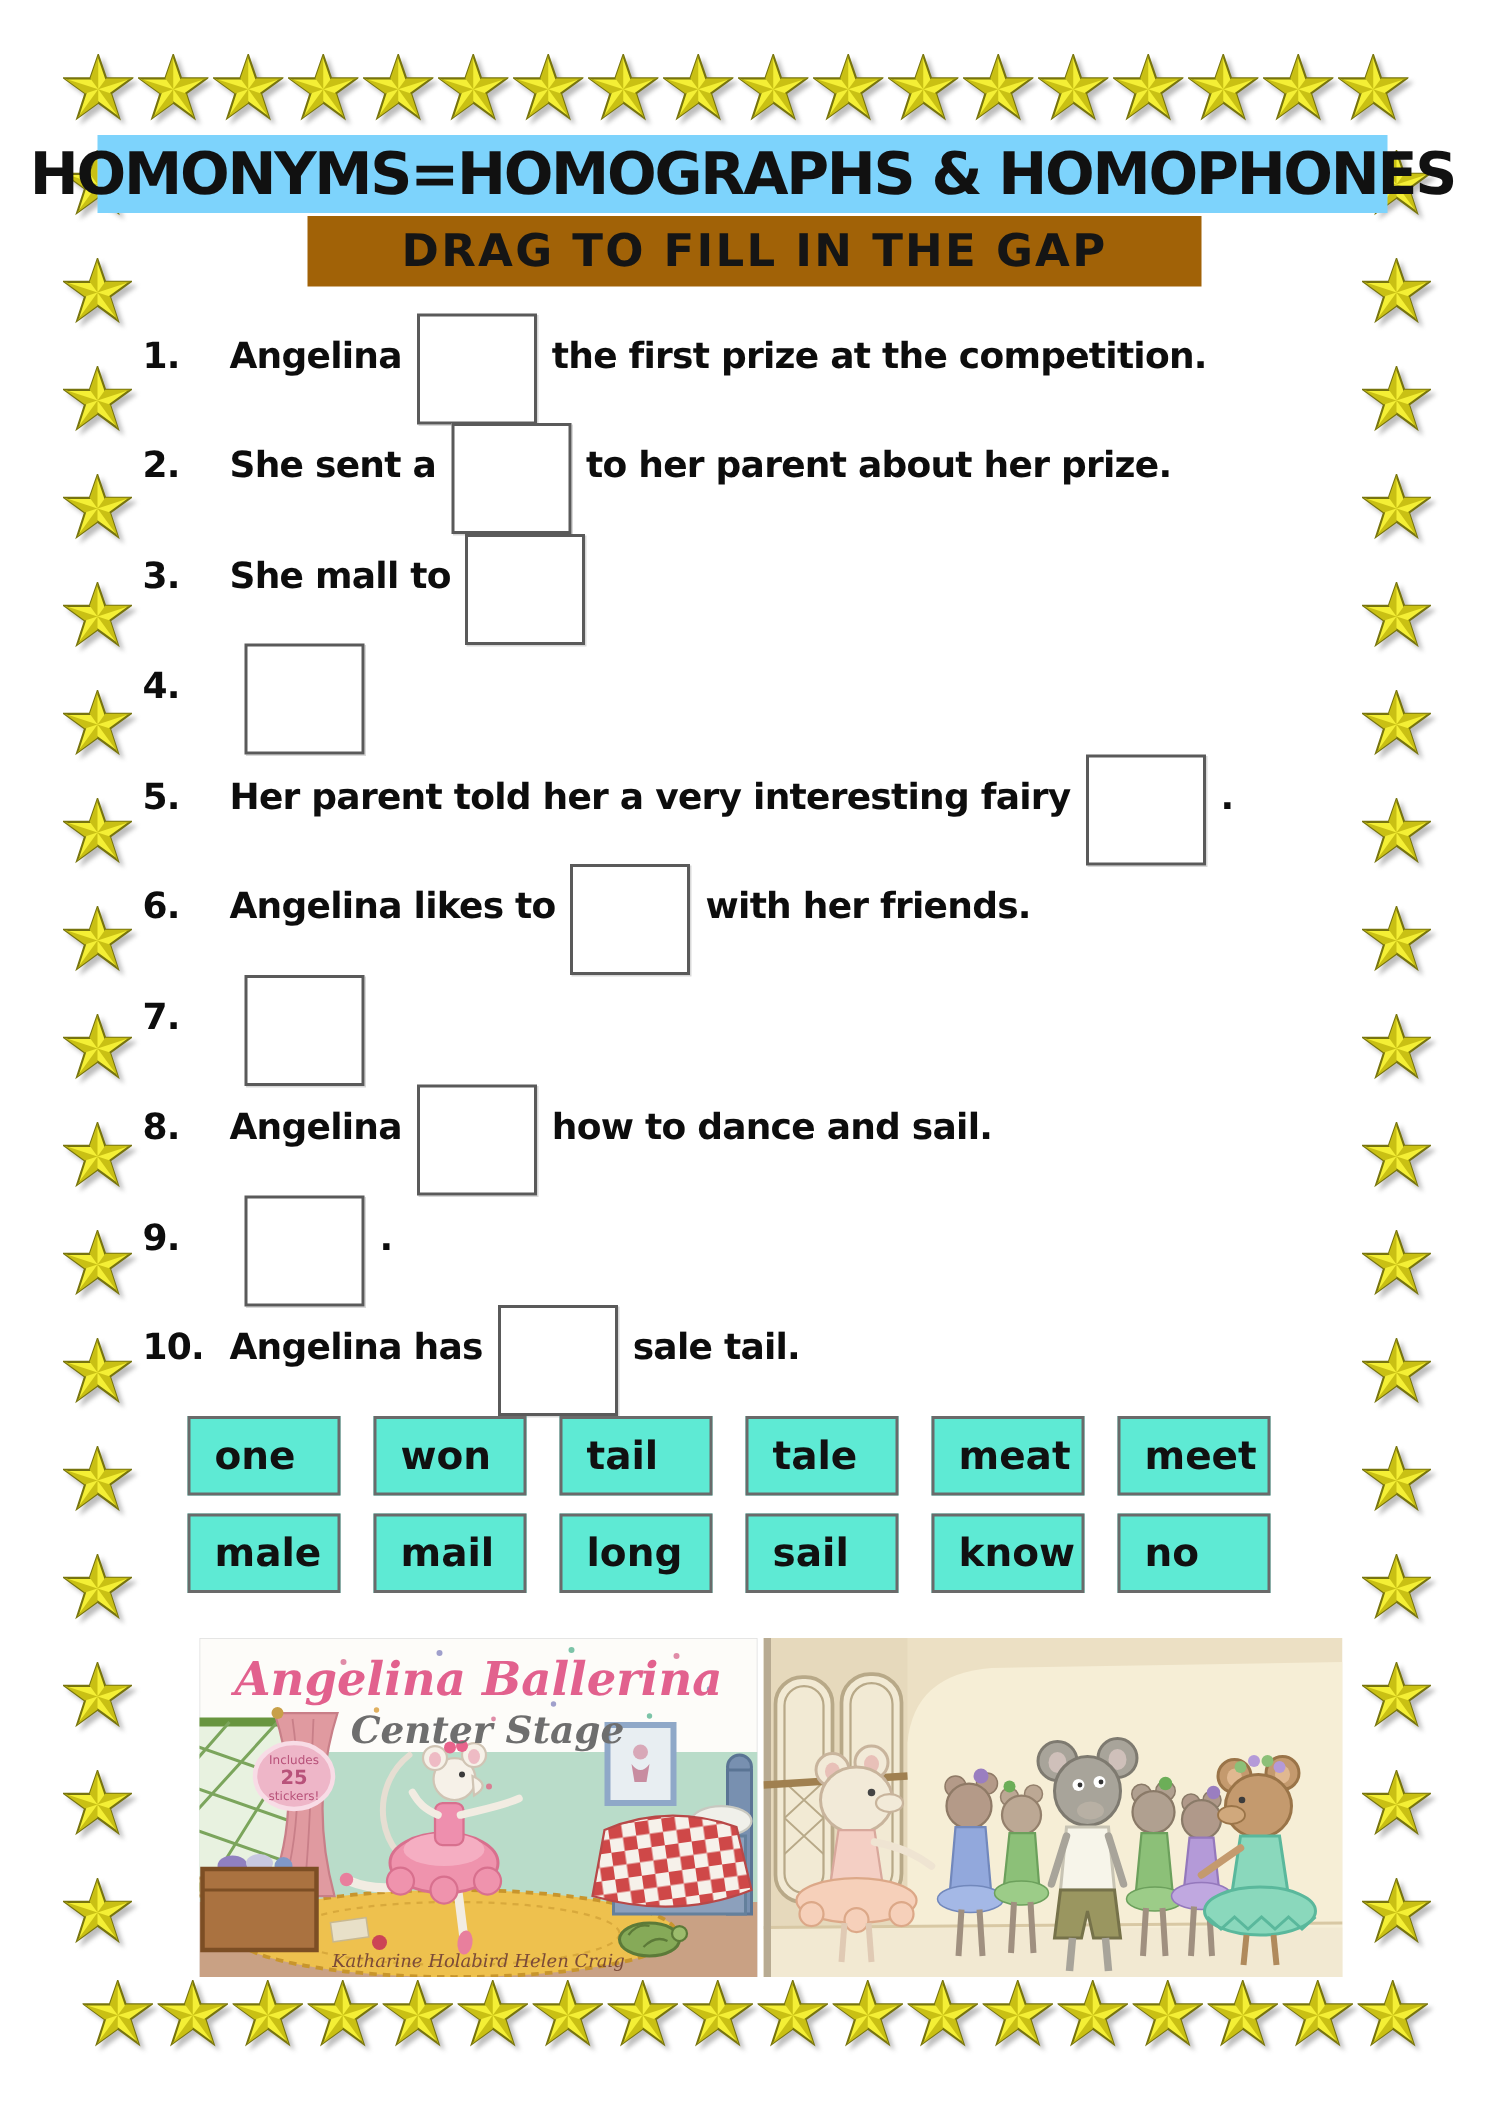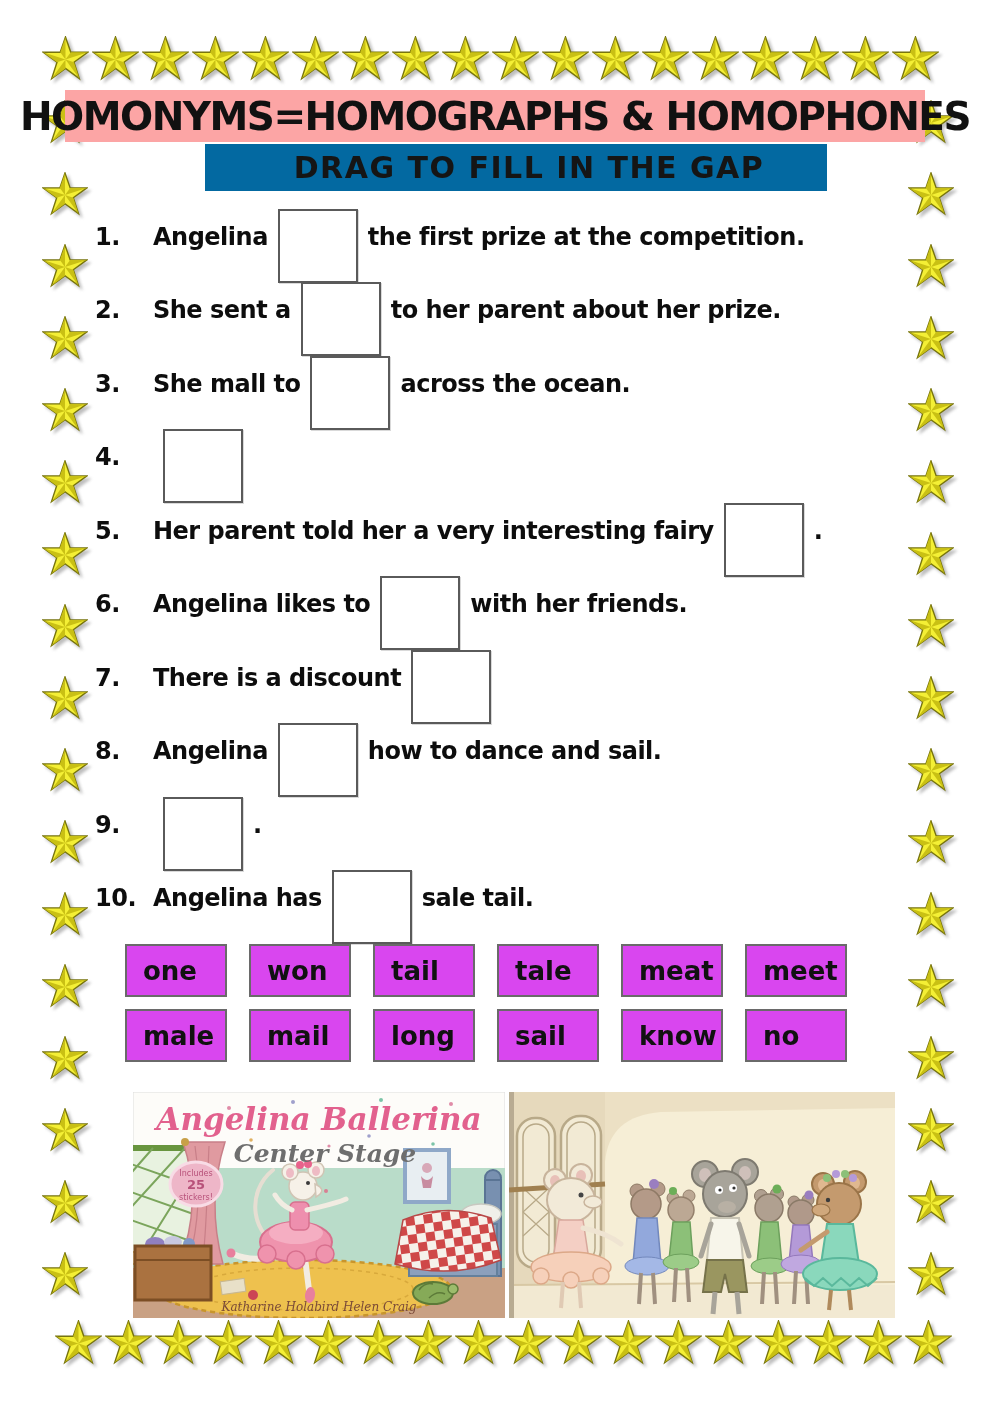--- a/index.html
+++ b/index.html
@@ -26,21 +26,21 @@
   
   .sentence-list{position:absolute;left:95px;top:200px;width:855px;}
   .sentence-row{display:flex;align-items:center;height:73.5px;font-size:24px;font-weight:bold;
                 letter-spacing:-0.5px;white-space:nowrap;color:#0d0d0d;}
   .s-num{width:58px;flex:none;}
   .blank-box{flex:none;width:76px;height:70px;border:2px solid #5a5a5a;background:#fff;
              margin:0 10px;transform:translateY(9px);box-shadow:1px 1px 0 rgba(0,0,0,0.15);}
   
   .word-bank{position:absolute;left:125px;top:944px;}
   .word-row{display:flex;gap:22px;margin-bottom:12px;}
-  .word-box{box-sizing:border-box;width:102px;height:53px;border:2px solid #6a6a6a;background:#d946ef;
+  .word-box{box-sizing:border-box;width:102px;height:53px;border:2px solid #6a6a6a;background:#5eead4;
             display:flex;align-items:center;padding-left:16px;font-size:26px;font-weight:bold;color:#111;}
   
   .images-row{position:absolute;left:133px;top:1092px;display:flex;gap:4px;}
   .images-row svg{display:block;}
 </style>
 </head>
 <body>
 
 <div class="page">
 
@@ -326,65 +326,63 @@
       <span class="star-icon"><svg viewBox="0 0 100 100">
           <path d="M50,2 L61.2,34.6 L97.6,34.6 L68.1,55.9 L79.4,90.5 L50,69 L20.6,90.5 L31.9,55.9 L2.4,34.6 L38.8,34.6 Z" fill="#f4ef35" stroke="#77740e" stroke-width="3"></path>
           <path d="M50,2 L38.8,34.6 L50,50 Z M97.6,34.6 L61.2,34.6 L50,50 Z M79.4,90.5 L68.1,55.9 L50,50 Z M20.6,90.5 L50,69 L50,50 Z M2.4,34.6 L31.9,55.9 L50,50 Z" fill="#c9c014"></path>
         </svg></span>
       <span class="star-icon"><svg viewBox="0 0 100 100">
           <path d="M50,2 L61.2,34.6 L97.6,34.6 L68.1,55.9 L79.4,90.5 L50,69 L20.6,90.5 L31.9,55.9 L2.4,34.6 L38.8,34.6 Z" fill="#f4ef35" stroke="#77740e" stroke-width="3"></path>
           <path d="M50,2 L38.8,34.6 L50,50 Z M97.6,34.6 L61.2,34.6 L50,50 Z M79.4,90.5 L68.1,55.9 L50,50 Z M20.6,90.5 L50,69 L50,50 Z M2.4,34.6 L31.9,55.9 L50,50 Z" fill="#c9c014"></path>
         </svg></span>
     </div>
 
-  <div class="title-band" style="background: #fca5a5;">
+  <div class="title-band" style="background: #7dd3fc;">
     <span>HOMONYMS=HOMOGRAPHS &amp; HOMOPHONES</span>
   </div>
-  <div class="subtitle-band" style="background: #0369a1; padding-left: 26px;">
+  <div class="subtitle-band" style="background: #a16207;">
     <span>DRAG TO FILL IN THE GAP</span>
   </div>
 
   <div class="sentence-list">
       <div class="sentence-row">
         <span class="s-num">1.</span>
         <span class="s-text">Angelina</span>
         <div class="blank-box"></div>
         <span class="s-text">the first prize at the competition.</span>
       </div>
       <div class="sentence-row">
         <span class="s-num">2.</span>
         <span class="s-text">She sent a</span>
         <div class="blank-box"></div>
         <span class="s-text">to her parent about her prize.</span>
       </div>
       <div class="sentence-row">
         <span class="s-num">3.</span>
         <span class="s-text">She mall to</span>
         <div class="blank-box"></div>
-        <span class="s-text">across the ocean.</span>
       </div>
       <div class="sentence-row">
         <span class="s-num">4.</span>
         <div class="blank-box"></div>
       </div>
       <div class="sentence-row">
         <span class="s-num">5.</span>
         <span class="s-text">Her parent told her a very interesting fairy</span>
         <div class="blank-box"></div>
         <span class="s-text">.</span>
       </div>
       <div class="sentence-row">
         <span class="s-num">6.</span>
         <span class="s-text">Angelina likes to</span>
         <div class="blank-box"></div>
         <span class="s-text">with her friends.</span>
       </div>
       <div class="sentence-row">
         <span class="s-num">7.</span>
-        <span class="s-text">There is a discount</span>
         <div class="blank-box"></div>
       </div>
       <div class="sentence-row">
         <span class="s-num">8.</span>
         <span class="s-text">Angelina</span>
         <div class="blank-box"></div>
         <span class="s-text">how to dance and sail.</span>
       </div>
       <div class="sentence-row">
         <span class="s-num">9.</span>

